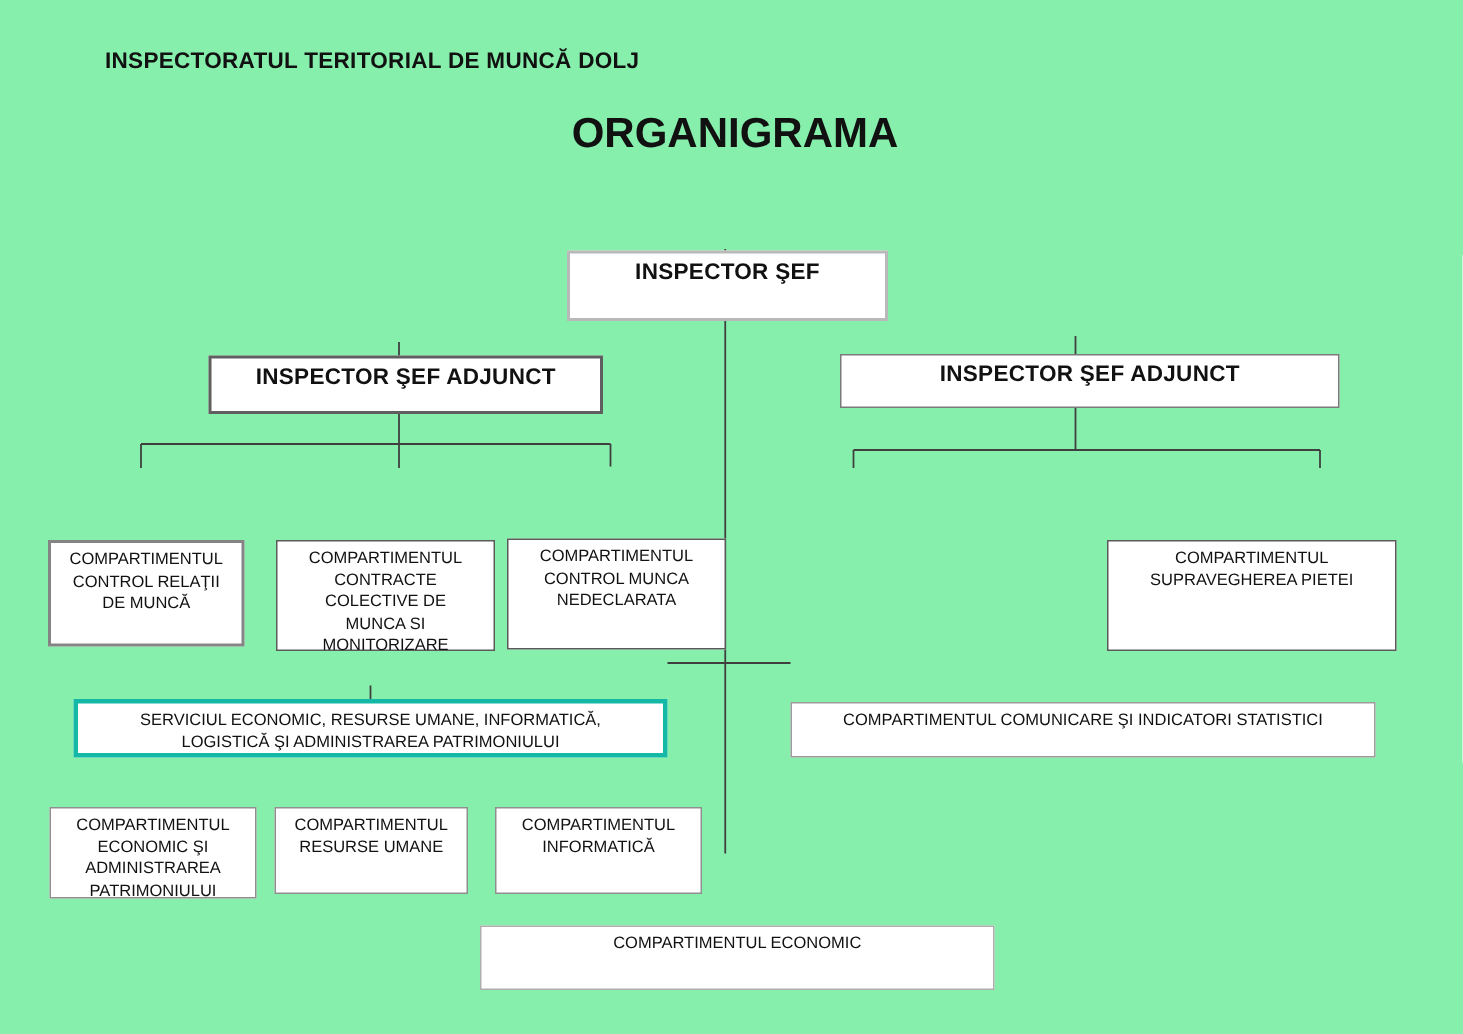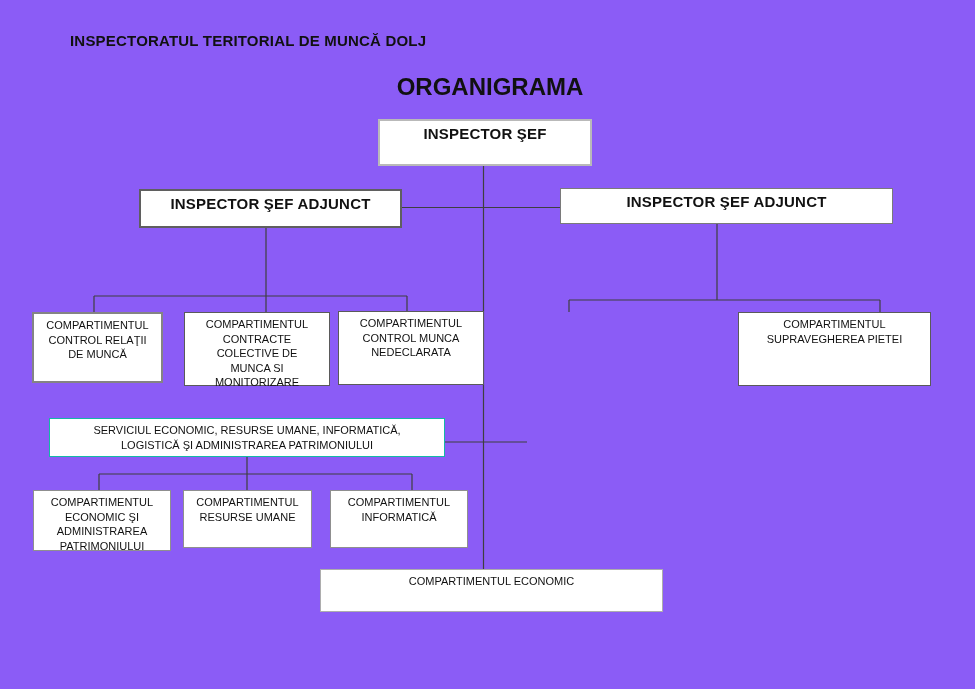--- a/index.html
+++ b/index.html
@@ -1,43 +1,44 @@
 <!DOCTYPE html>
 <html><head>
 <meta charset="utf-8">
 <style>
   html,body { margin:0; padding:0; background:#ffffff; }
   .canvas {
-    position:relative; width:975px; height:689px; background:#8b5cf6;
+    position:relative; width:975px; height:689px; background:#86efac;
     font-family:"Liberation Sans", sans-serif; color:#111; overflow:hidden;
   }
   .titles div { position:absolute; }
   #org-title   { left:70px;  top:32px;  font-size:15px; font-weight:bold; letter-spacing:.2px; }
-  #chart-title { left:330px; top:73px;  width:320px; text-align:center; font-size:24px; font-weight:bold; }
+  #chart-title { left:330px; top:73px;  width:320px; text-align:center; font-size:28px; font-weight:bold; }
 
   svg.connectors { position:absolute; left:0; top:0; width:975px; height:689px; }
   svg.connectors line { stroke:#3f3f3f; stroke-width:1.2; }
 
   .node {
     position:absolute; background:#fff; box-sizing:border-box;
     text-align:center;
+    margin-top:48px;
   }
   .node .lbl { display:block; white-space:pre-line; }
   .hdr { font-weight:bold; font-size:15px; padding-top:4px; letter-spacing:.2px; }
   .small { font-size:11px; line-height:14.5px; padding-top:4px; }
 
   #n-inspector-sef    { left:378px; top:119px; width:214px; height:47px; border:2px solid #b9b9b9; }
   #n-adjunct-left     { left:139px; top:189px; width:263px; height:39px; border:2px solid #5f5f5f; }
   #n-adjunct-right    { left:560px; top:188px; width:333px; height:36px; border:1px solid #7a7a7a; }
   #n-control-relatii  { left:32px;  top:312px; width:131px; height:71px; border:2px solid #848484; }
   #n-contracte        { left:184px; top:312px; width:146px; height:74px; border:1px solid #5a5a5a; }
   #n-nedeclarata      { left:338px; top:311px; width:146px; height:74px; border:1px solid #5a5a5a; }
   #n-sanatate         { left:498px; top:312px; width:194px; height:74px; border:1px solid #5a5a5a; }
   #n-supravegherea    { left:738px; top:312px; width:193px; height:74px; border:1px solid #5a5a5a; }
-  #n-serviciul        { left:49px;  top:418px; width:396px; height:39px; border:1px solid #14b8a6;text-align:center; }
+  #n-serviciul        { left:49px;  top:418px; width:396px; height:39px; border:3px solid #14b8a6;text-align:center; }
   #n-comunicare       { left:527px; top:420px; width:390px; height:37px; border:1px solid #9b9b9b; }
   #n-economic         { left:33px;  top:490px; width:138px; height:61px; border:1px solid #8f8f8f; }
   #n-resurse          { left:183px; top:490px; width:129px; height:58px; border:1px solid #8f8f8f; }
   #n-informatica      { left:330px; top:490px; width:138px; height:58px; border:1px solid #8f8f8f; }
   #n-juridic          { left:320px; top:569px; width:343px; height:43px; border:1px solid #adadad; }
 </style>
 </head>
 <body>
 
 <div class="canvas">
@@ -101,20 +102,23 @@
   <div class="node small" id="n-supravegherea">
     <span class="lbl">COMPARTIMENTUL
 SUPRAVEGHEREA PIETEI</span>
   </div>
 
   <div class="node small" id="n-serviciul">
     <span class="lbl">SERVICIUL ECONOMIC, RESURSE UMANE, INFORMATICĂ,
 LOGISTICĂ ŞI ADMINISTRAREA PATRIMONIULUI</span>
   </div>
 
+  <div class="node small" id="n-comunicare">
+    <span class="lbl">COMPARTIMENTUL COMUNICARE ŞI INDICATORI STATISTICI</span>
+  </div>
 
   <div class="node small" id="n-economic">
     <span class="lbl">COMPARTIMENTUL
 ECONOMIC ŞI
 ADMINISTRAREA
 PATRIMONIULUI</span>
   </div>
 
   <div class="node small" id="n-resurse">
     <span class="lbl">COMPARTIMENTUL

